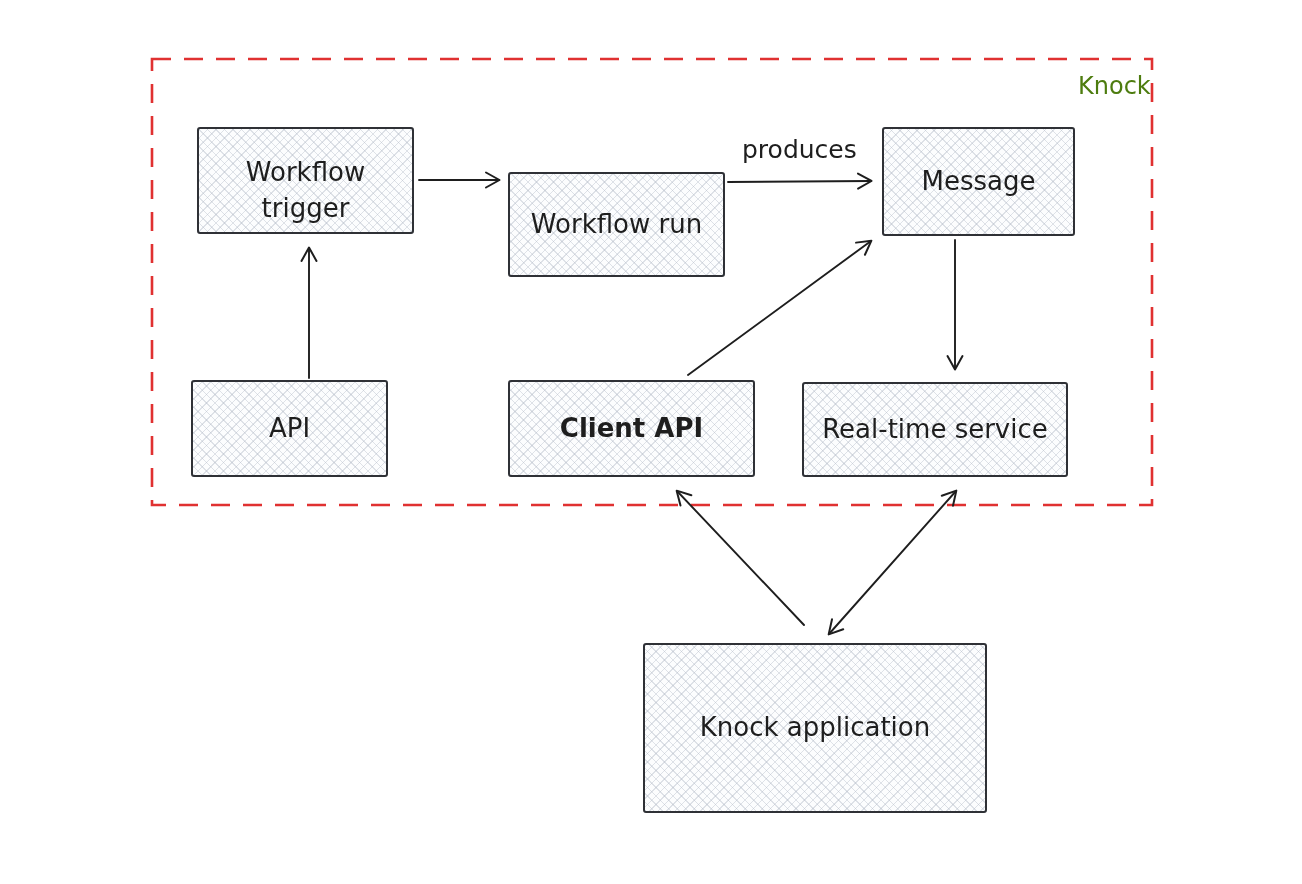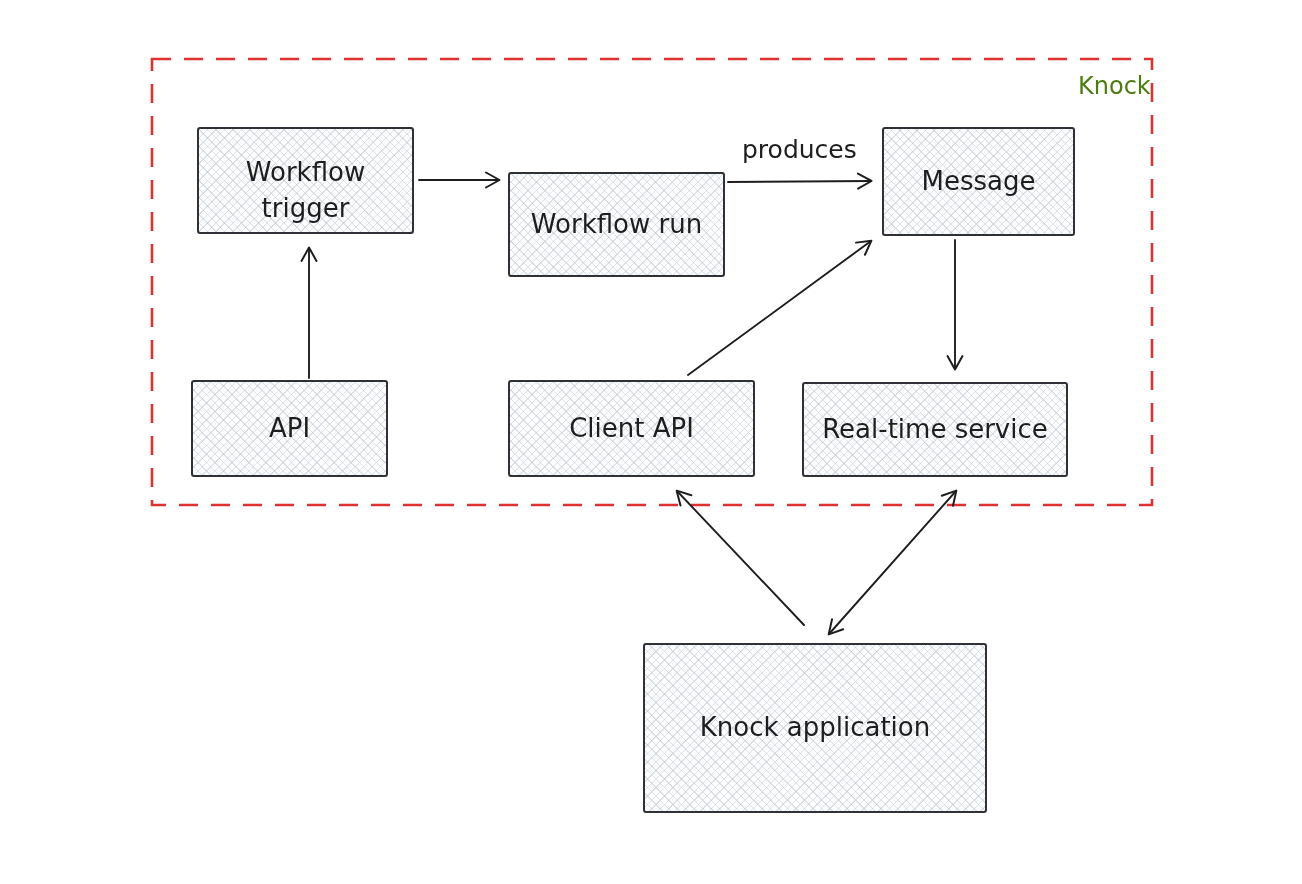--- a/index.html
+++ b/index.html
@@ -51,21 +51,21 @@
     position: absolute;
     color: #4d7c0f;
     font-size: 24px;
     white-space: nowrap;
   }
   
   #node-workflow-trigger  { left: 197px; top: 127px; width: 217px; height: 107px; }
   #node-workflow-run      { left: 508px; top: 128px; width: 217px; height: 105px; margin-top: 44px; }
   #node-message           { left: 882px; top: 127px; width: 193px; height: 109px; }
   #node-api               { left: 183px; top: 380px; width: 197px; height: 97px; margin-left: 8px;  }
-  #node-client-api        { left: 508px; top: 380px; width: 247px; height: 97px;  }
+  #node-client-api        { left: 508px; top: 380px; width: 247px; height: 97px; font-weight: bold;  }
   #node-real-time-service { left: 802px; top: 382px; width: 266px; height: 95px;  }
   #node-your-application  { left: 643px; top: 643px; width: 344px; height: 170px; }
   #label-produces { left: 742px; top: 135px; width: 106px; }
   #label-knock    { left: 1078px; top: 72px; }
 </style>
 </head>
 <body>
 
 <div class="canvas">
 

